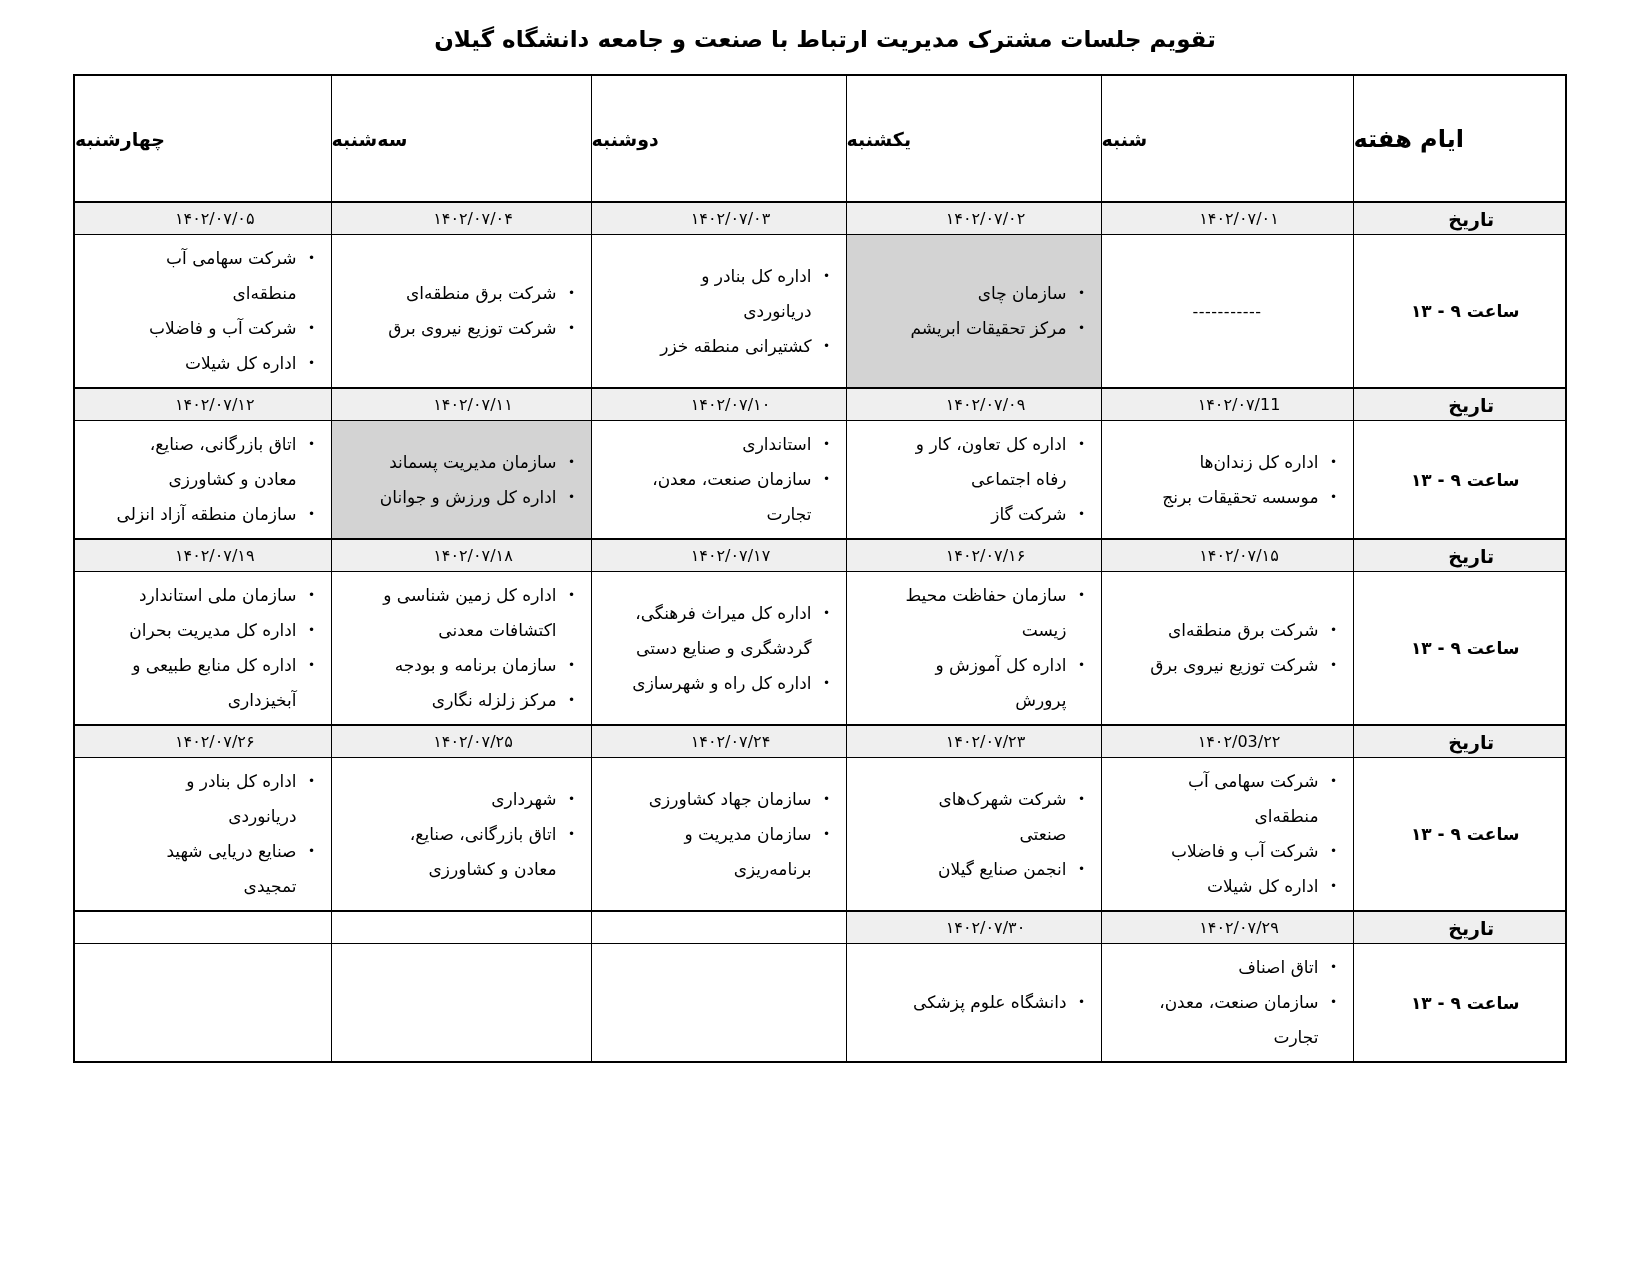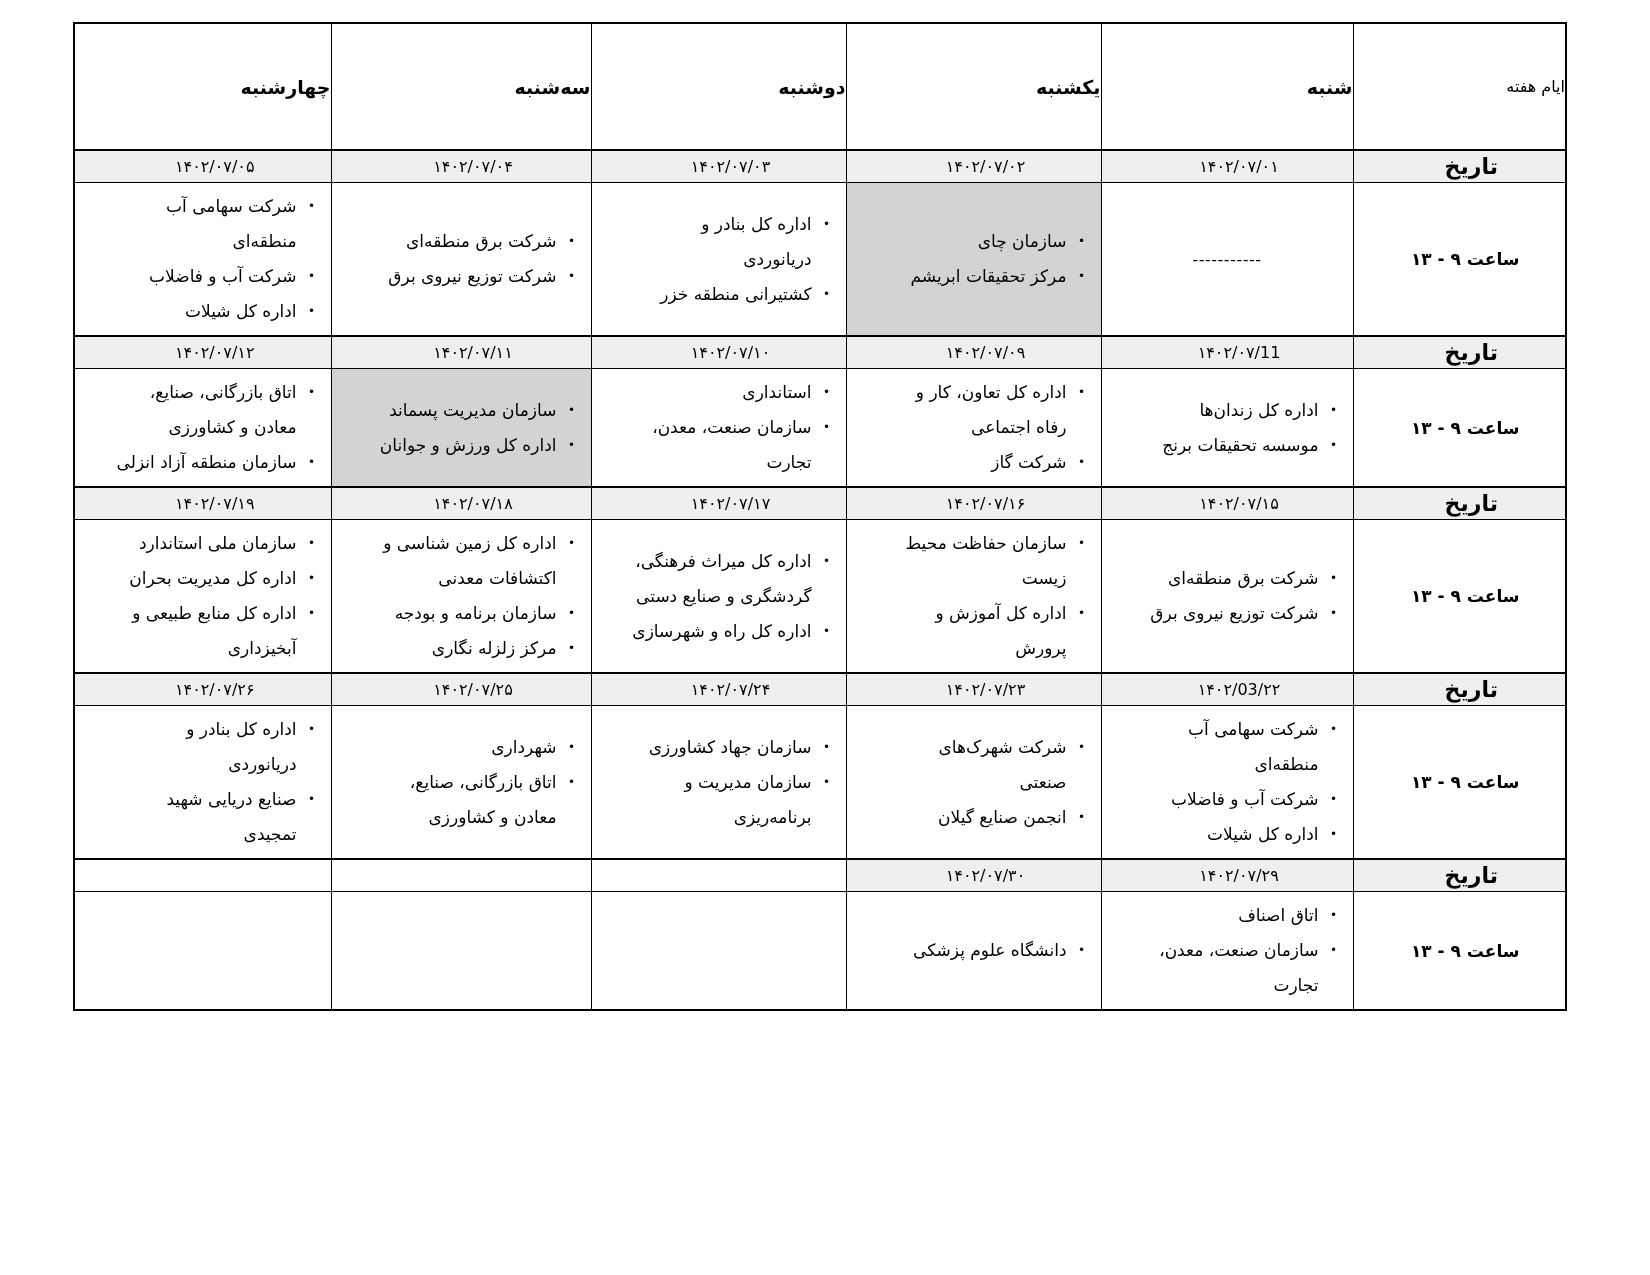--- a/index.html
+++ b/index.html
@@ -13,30 +13,30 @@
   }
   table.schedule{
     border-collapse:collapse;table-layout:fixed;
     width:1492px;margin:22px 0 0 73px;
     border:2.5px solid #000;
   }
   table.schedule td{
     border:1.5px solid #000;padding:0;vertical-align:middle;
   }
   tr.header-row td{
-    height:125px;text-align:right;font-size:19px;font-weight:bold;
-  }
-  tr.header-row td.label-col{font-weight:normal;font-size:16px;}
+    height:125px;text-align:left;font-size:19px;font-weight:bold;
+  }
+  tr.header-row td.label-col{font-weight:bold;font-size:24px;}
   tr.date-row td{
     height:31px;text-align:center;font-size:16px;
     border-top:2.5px solid #000;
   }
   tr.date-row td.filled{background:#efefef;padding-left:24px;}
   tr.date-row td.blank{background:#ffffff;}
-  tr.date-row td.label-col{font-weight:bold;font-size:22px;margin-left:13px;}
+  tr.date-row td.label-col{font-weight:bold;font-size:19px;margin-left:13px;}
   tr.week-row td{font-size:17px;}
   tr.week-row td.label-col{text-align:center;font-weight:bold;font-size:17px;padding-left:12px;}
   td.hl{background:#d3d3d3;}
   .items{
     display:flex;flex-direction:column;justify-content:center;
     padding:6px 4px 6px 12px;min-height:inherit;
   }
   .item{display:flex;flex-direction:row;align-items:flex-start;}
   .bullet{
     width:30px;min-width:30px;text-align:center;
@@ -45,20 +45,21 @@
   .txt{flex:1 1 auto;line-height:35px;padding-left:28px;}
   .dashes{
     text-align:center;font-size:16px;letter-spacing:0.5px;
     width:100%;
   }
 </style>
 </head>
 <body>
 
 <div class="page">
+  <div class="title">تقویم جلسات مشترک مدیریت ارتباط با صنعت و جامعه دانشگاه گیلان</div>
   <table class="schedule" dir="rtl">
     <colgroup>
       <col style="width:213px">
       <col style="width:252px">
       <col style="width:255px">
       <col style="width:255px">
       <col style="width:260px">
       <col style="width:257px">
     </colgroup>
     <tbody id="tbody">

